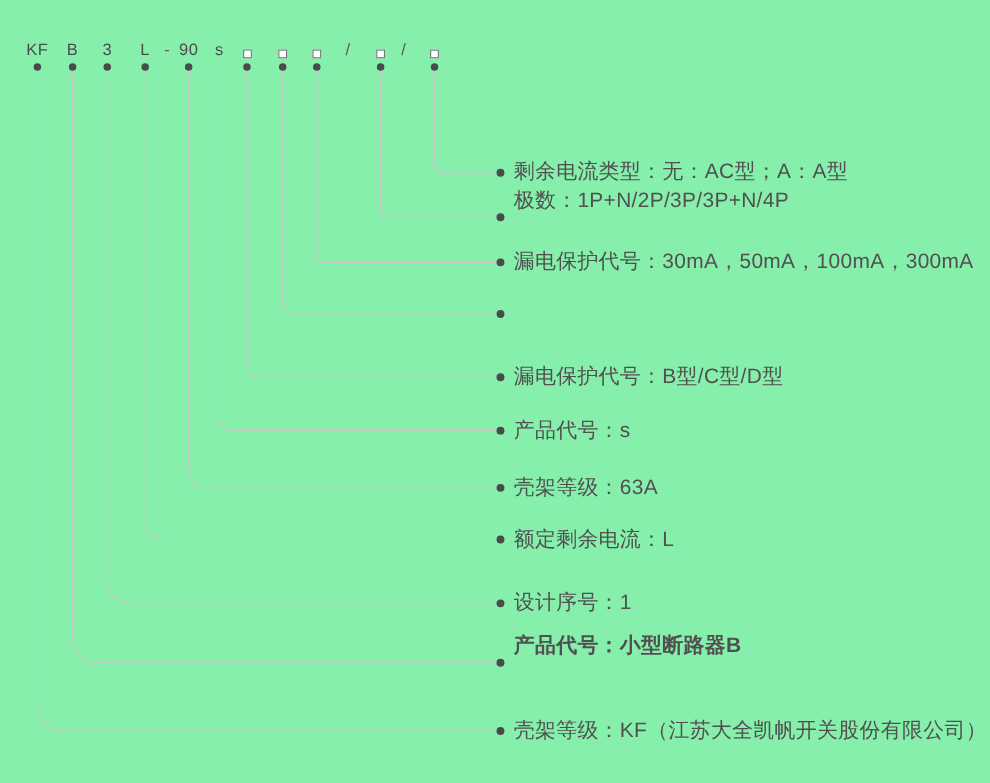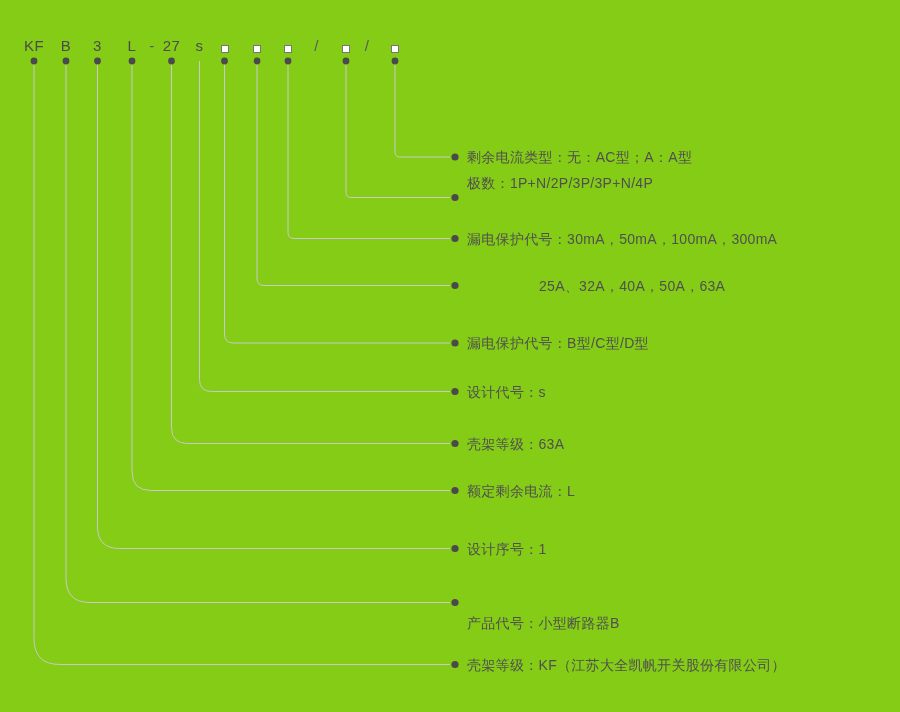--- a/index.html
+++ b/index.html
@@ -4,21 +4,21 @@
 <style>
   html, body {
     margin: 0;
     padding: 0;
     background: #ffffff;
   }
   .stage {
     position: relative;
     width: 900px;
     height: 712px;
-    background: #84cc16;
+    background: #86efac;
     font-family: "Liberation Sans", "DejaVu Sans", sans-serif;
     overflow: hidden;
   }
   #connector-svg {
     position: absolute;
     left: 0;
     top: 0;
     width: 900px;
     height: 712px;
   }
@@ -38,21 +38,21 @@
     top: 45px;
     width: 8px;
     height: 8px;
     box-sizing: border-box;
     border: 1px solid #767676;
     background: #ffffff;
   }
   .legend-item {
     position: absolute;
     left: 467px;
-    font-size: 14px;
+    font-size: 19px;
     line-height: 22px;
     color: #505050;
     white-space: nowrap;
     letter-spacing: 0.3px;
   }
   .legend-line2 {
     padding-left: 72px;
   }
 </style>
 </head>
@@ -92,58 +92,57 @@
       <circle cx="288" cy="61" r="3.4" fill="#4a4a4a"></circle>
       <circle cx="346" cy="61" r="3.4" fill="#4a4a4a"></circle>
       <circle cx="395" cy="61" r="3.4" fill="#4a4a4a"></circle>
     </svg>
   <div id="code-row">
       <span class="seg" style="left: 34px;">KF</span>
       <span class="seg" style="left: 66px;">B</span>
       <span class="seg" style="left: 97.5px;">3</span>
       <span class="seg" style="left: 132px;">L</span>
       <span class="seg sep" style="left: 152px;">-</span>
-      <span class="seg" style="left: 171.5px;">27</span>
+      <span class="seg" style="left: 171.5px;">90</span>
       <span class="seg" style="left: 199.5px;">s</span>
       <span class="seg box" style="left: 224.5px;"></span>
       <span class="seg box" style="left: 257px;"></span>
       <span class="seg box" style="left: 288px;"></span>
       <span class="seg sep" style="left: 316.5px;">/</span>
       <span class="seg box" style="left: 346px;"></span>
       <span class="seg sep" style="left: 367px;">/</span>
       <span class="seg box" style="left: 395px;"></span>
     </div>
   <div id="legend">
       <div class="legend-item" style="top: 146px;">
         <div>剩余电流类型：无：AC型；A：A型</div>
       </div>
       <div class="legend-item" style="top: 172px;">
         <div>极数：1P+N/2P/3P/3P+N/4P</div>
       </div>
       <div class="legend-item" style="top: 227.5px;">
         <div>漏电保护代号：30mA，50mA，100mA，300mA</div>
       </div>
       <div class="legend-item" style="top: 274.5px;">
-        <div class="legend-line2">25A、32A，40A，50A，63A</div>
       </div>
       <div class="legend-item" style="top: 332px;">
         <div>漏电保护代号：B型/C型/D型</div>
       </div>
       <div class="legend-item" style="top: 380.5px;">
-        <div>设计代号：s</div>
+        <div>产品代号：s</div>
       </div>
       <div class="legend-item" style="top: 432.5px; text-align: center;">
         <div>壳架等级：63A</div>
       </div>
       <div class="legend-item" style="top: 479.5px;">
         <div>额定剩余电流：L</div>
       </div>
       <div class="legend-item" style="top: 537.5px;">
         <div>设计序号：1</div>
       </div>
-      <div class="legend-item" style="top: 612px;">
+      <div class="legend-item" style="top: 577px; font-weight: bold;">
         <div>产品代号：小型断路器B</div>
       </div>
       <div class="legend-item" style="top: 653.5px;">
         <div>壳架等级：KF（江苏大全凯帆开关股份有限公司）</div>
       </div>
     </div>
 </div>
 
 </body></html>

